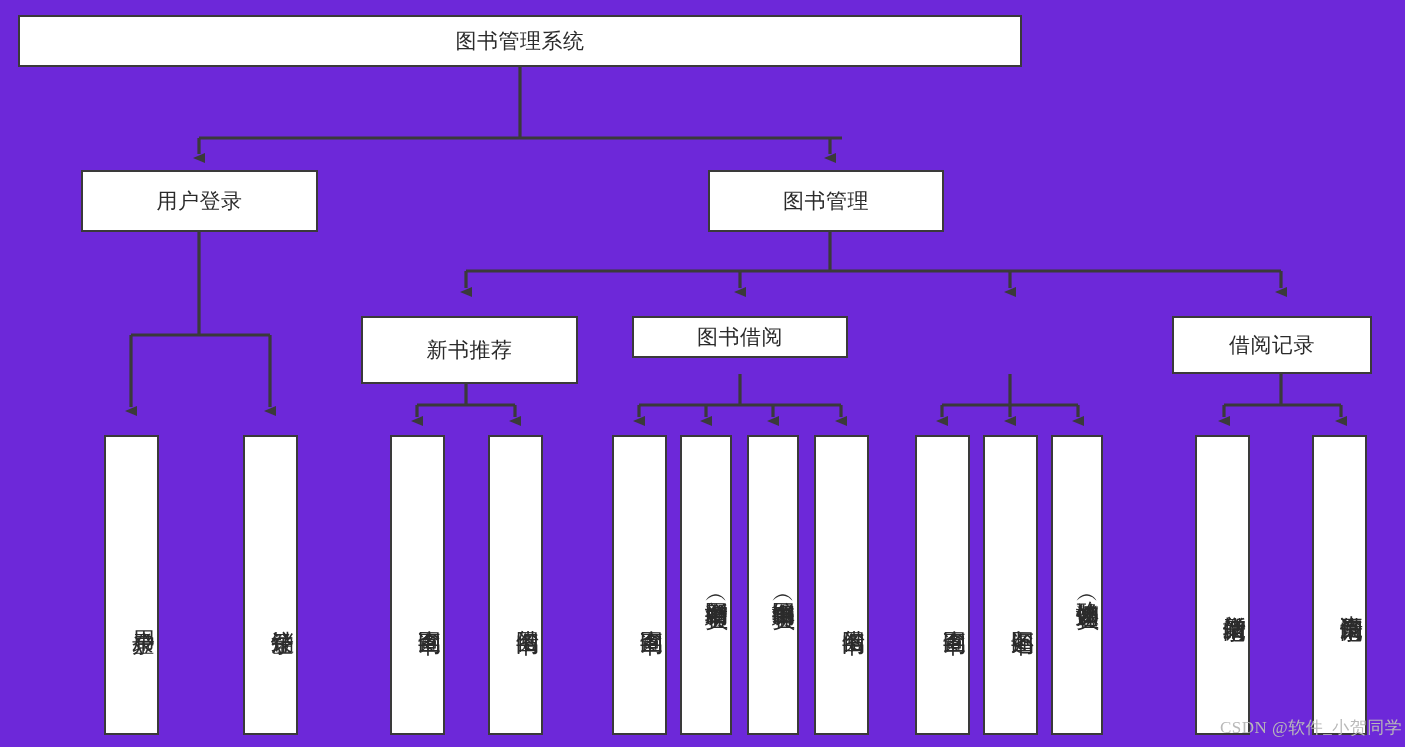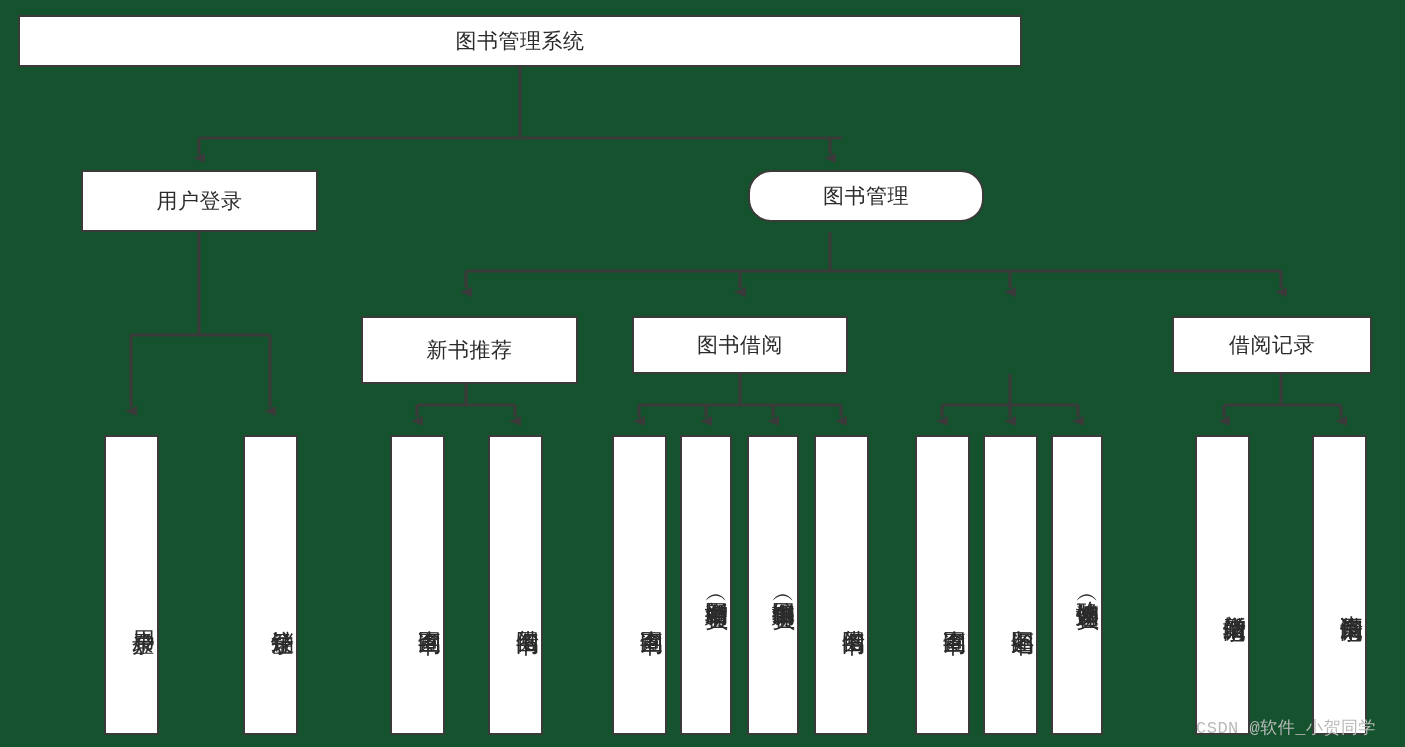--- a/index.html
+++ b/index.html
@@ -5,21 +5,21 @@
 <style>
   html, body {
     margin: 0;
     padding: 0;
     background: #ffffff;
   }
   #canvas {
     position: relative;
     width: 1405px;
     height: 747px;
-    background: #14532d;
+    background: #6d28d9;
     font-family: "Liberation Sans", "DejaVu Sans", sans-serif;
     overflow: hidden;
   }
   svg.connectors {
     position: absolute;
     left: 0;
     top: 0;
     width: 1405px;
     height: 747px;
     pointer-events: none;
@@ -56,21 +56,22 @@
     writing-mode: vertical-rl;
     text-orientation: upright;
     white-space: nowrap;
   }
   .watermark {
     position: absolute;
     font-size: 17px;
     color: #b9b9b9;
     white-space: nowrap;
     letter-spacing: 0.5px;
-    font-family: Liberation Mono, monospace;
+    font-family: Liberation Serif, serif;
+    padding-left: 24px;
   }
 </style>
 </head>
 <body>
 
 <div id="canvas">
 
   <svg class="connectors" viewBox="0 0 1405 747" xmlns="http://www.w3.org/2000/svg">
     <defs>
       <marker id="arrow" markerWidth="10" markerHeight="12" refX="1" refY="6" orient="auto" markerUnits="userSpaceOnUse">
@@ -121,28 +122,28 @@
     </g>
   </svg>
 
   <div class="node h" style="left:18px; top:15px; width:1004px; height:52px;">
     <span>图书管理系统</span>
   </div>
 
   <div class="node h" style="left:81px; top:170px; width:237px; height:62px;">
     <span>用户登录</span>
   </div>
-  <div class="node h" style="left:748px; top:170px; width:236px; height:52px;border-radius:23px;">
+  <div class="node h" style="left:708px; top:170px; width:236px; height:62px;">
     <span>图书管理</span>
   </div>
 
   <div class="node h" style="left:361px; top:316px; width:217px; height:68px;">
     <span>新书推荐</span>
   </div>
-  <div class="node h" style="left:632px; top:316px; width:216px; height:58px;">
+  <div class="node h" style="left:632px; top:316px; width:216px; height:42px;">
     <span>图书借阅</span>
   </div>
   <div class="node h" style="left:1172px; top:316px; width:200px; height:58px;">
     <span>借阅记录</span>
   </div>
 
   <div class="node v" style="left:104px; top:435px; width:55px; height:300px; padding-top:58px;">
     <span class="vtext">用户登录</span>
   </div>
   <div class="node v" style="left:243px; top:435px; width:55px; height:300px; padding-top:58px;">

